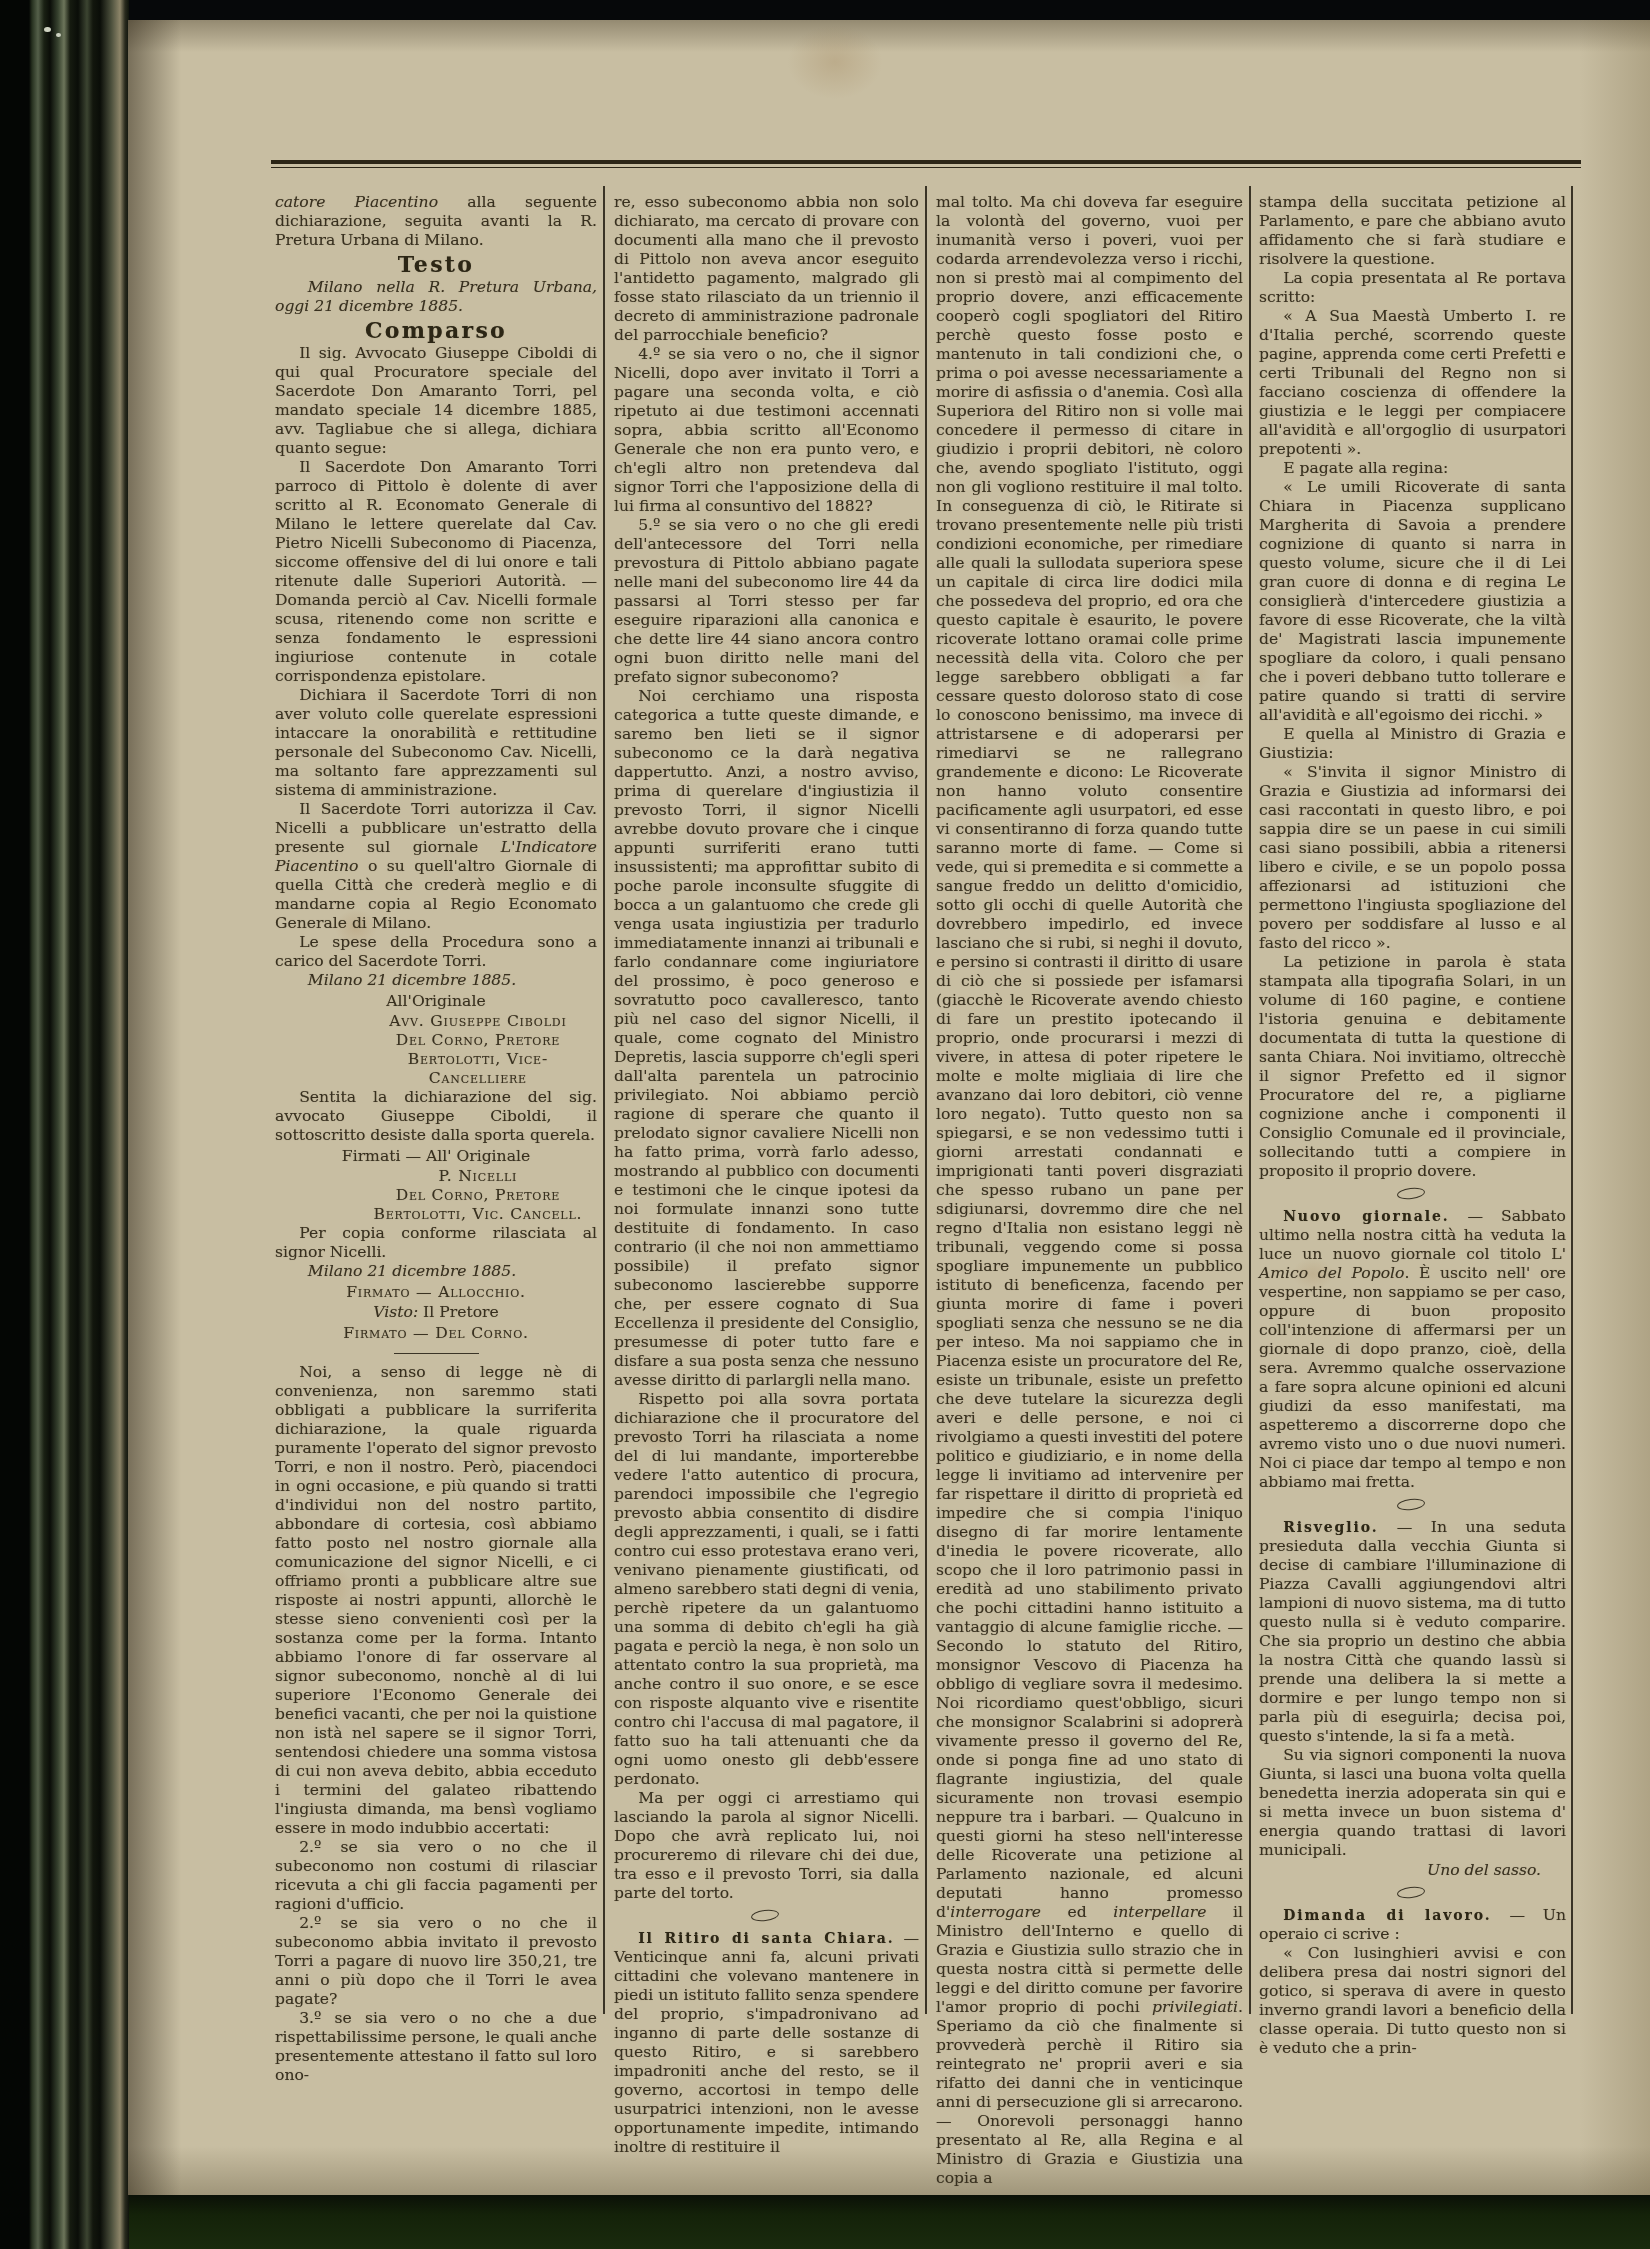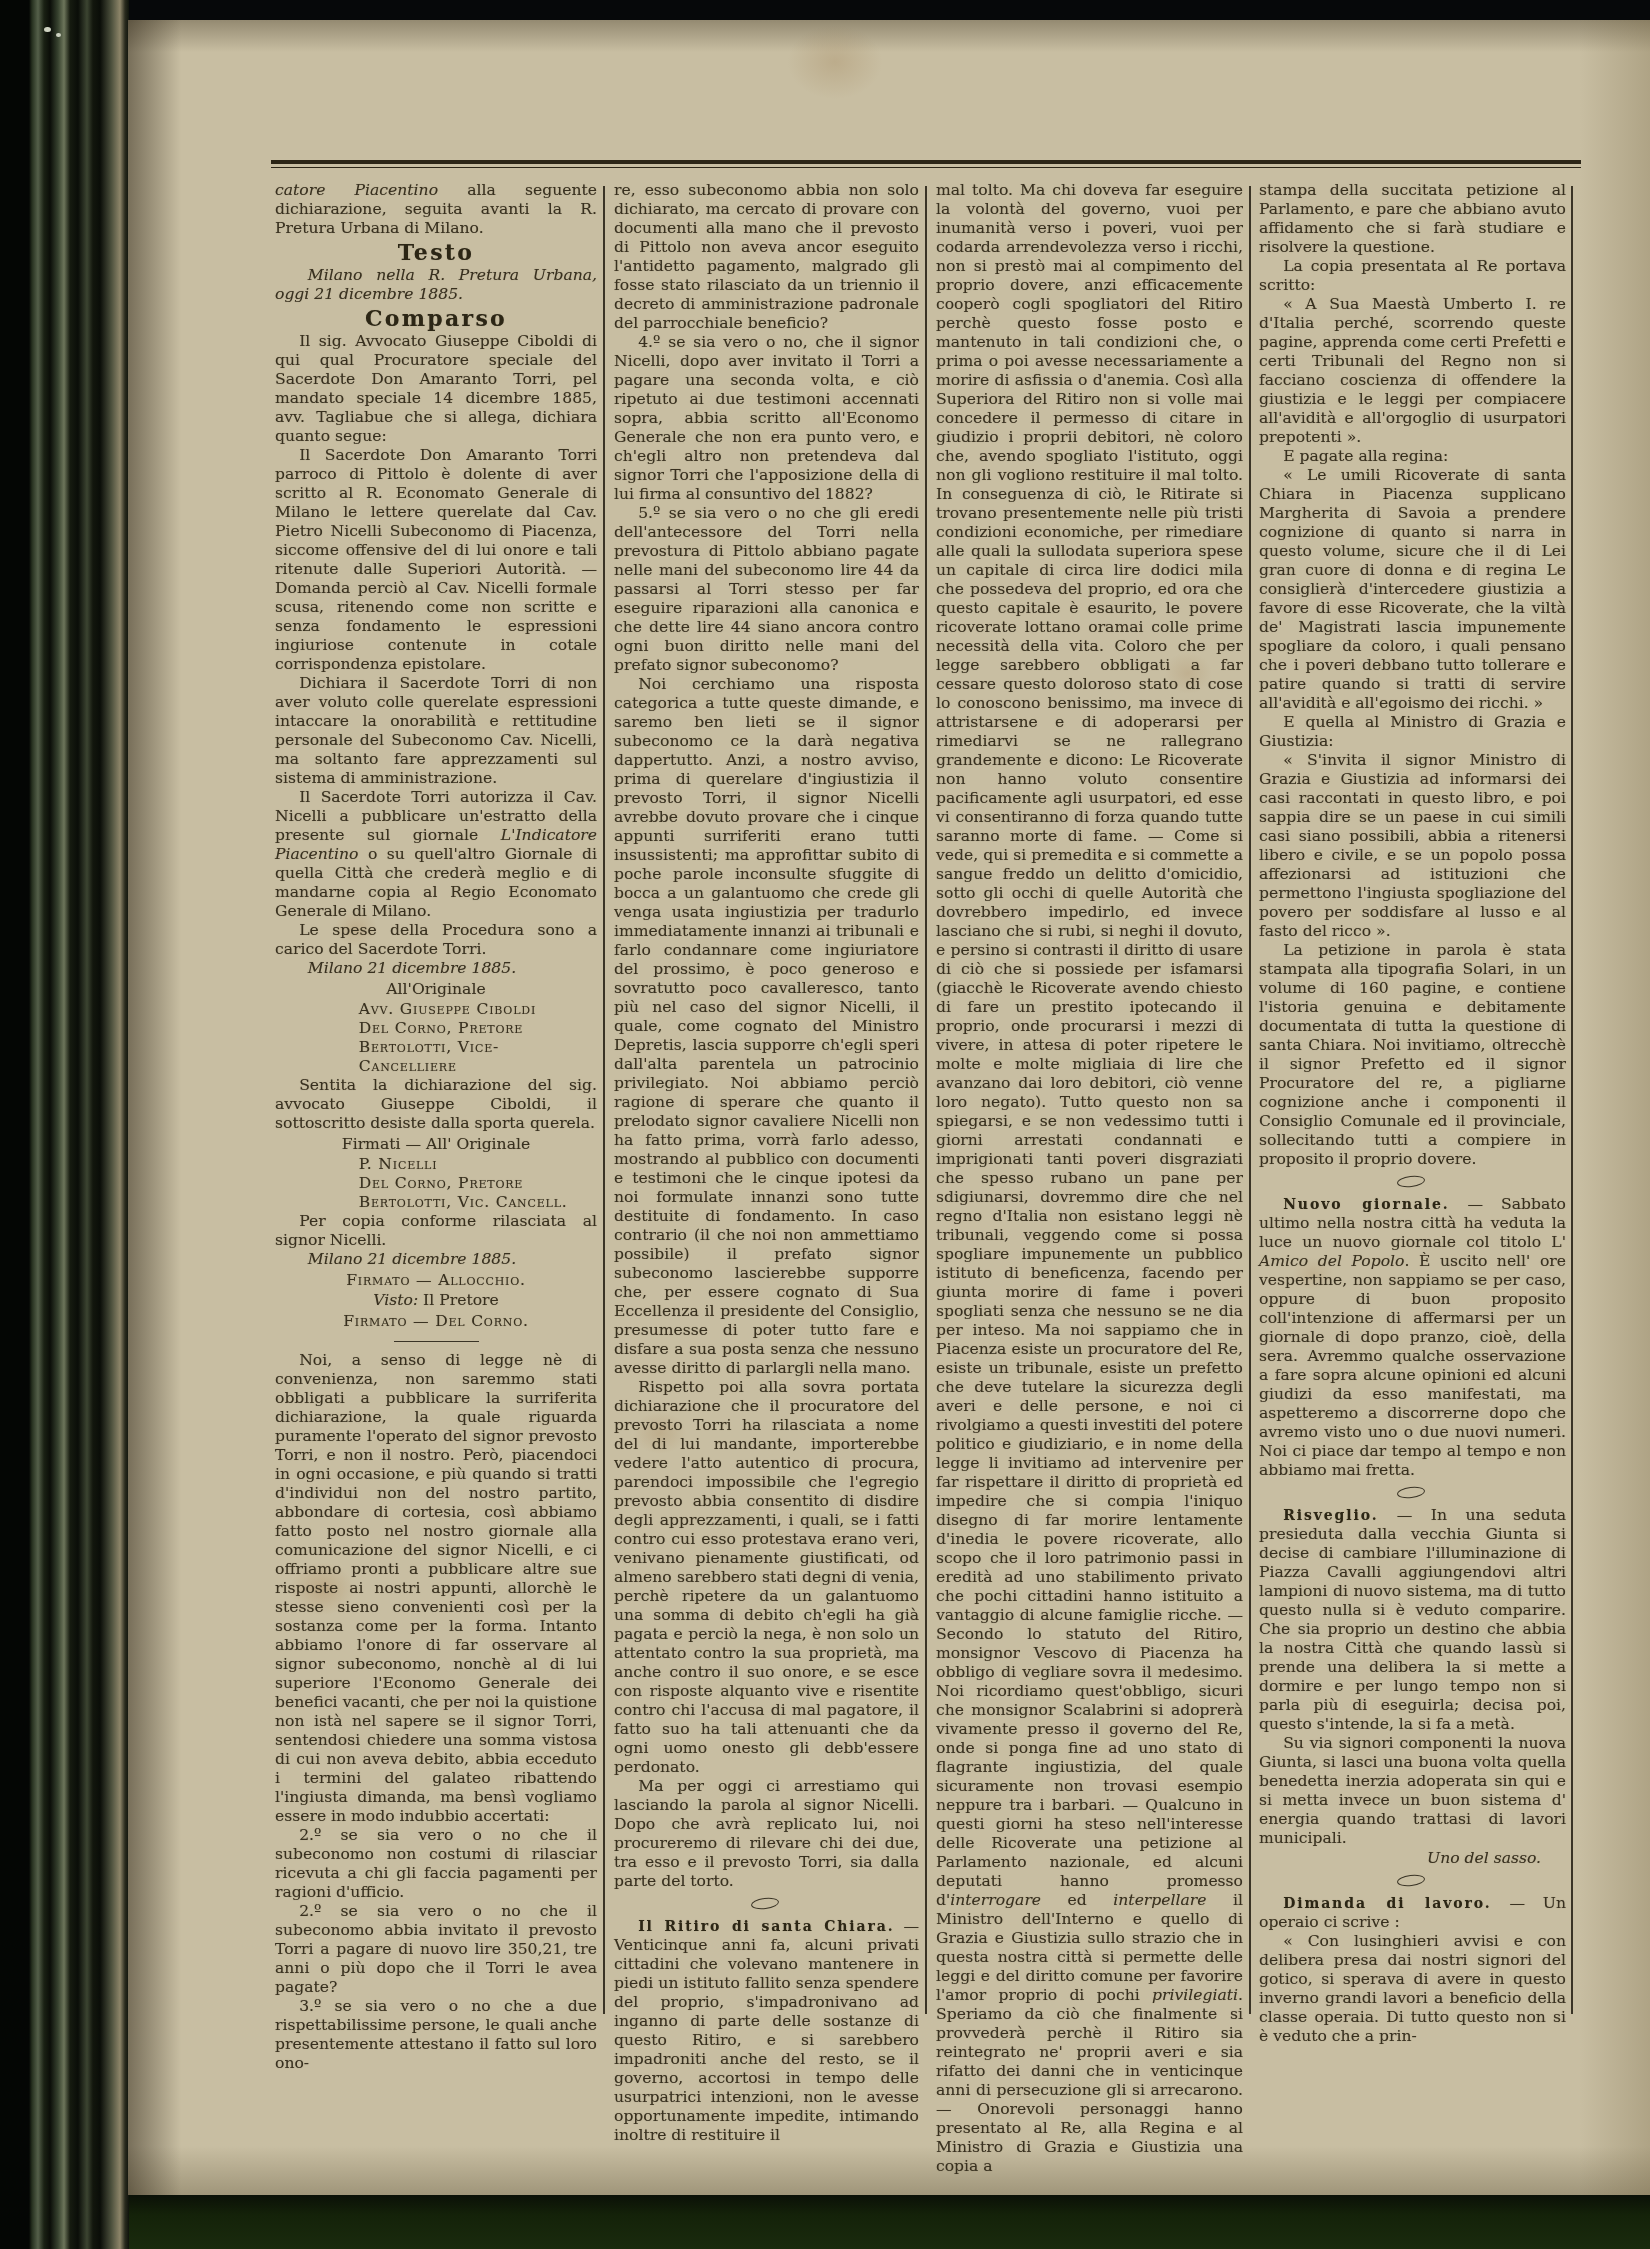--- a/index.html
+++ b/index.html
@@ -39,41 +39,41 @@
   }
   
   .toprule{
     position:absolute;left:143px;top:140px;width:1310px;height:9px;
     background:linear-gradient(180deg,#2c2617 0,#2c2617 3.8px,rgba(0,0,0,0) 3.8px,rgba(0,0,0,0) 6.8px,#2c2617 6.8px,#2c2617 8.4px,rgba(0,0,0,0) 8.4px);
   }
   .vsep{position:absolute;top:166px;width:1.5px;height:1828px;background:#3a3426;}
   .vsep.s1{left:475px;} .vsep.s2{left:797px;} .vsep.s3{left:1121px;} .vsep.s4{left:1443px;}
 
   .col{
-    position:absolute;top:161px;text-align:justify;
+    position:absolute;top:173px;text-align:justify;
     font-size:15.6px;line-height:19px;color:#38301f;
     text-shadow:0 0 0.8px rgba(56,48,31,.35);
   }
   .col.c1{left:147px;width:322px;}
   .col.c2{left:486px;width:305px;}
   .col.c3{left:808px;width:307px;}
   .col.c4{left:1131px;width:307px;}
 
   .para{margin:0;text-indent:1.55em;}
   .para.cont{text-indent:0;}
   .it{font-style:italic;}
   .h-sec{
     text-align:center;font-weight:bold;font-size:22px;letter-spacing:2.3px;
     margin:5.3px 0 3.8px;color:#2c2615;text-indent:0;
   }
   .art-head{font-weight:bold;font-size:14px;letter-spacing:1.9px;color:#2c2615;}
   .dateline{margin:0;font-style:italic;text-indent:2.1em;}
   .center-line{margin:1.5px 0;text-align:center;text-indent:0;}
   .center-line.sc{font-variant:small-caps;letter-spacing:0.8px;}
-  .sig{margin:0 0 0 26%;font-variant:small-caps;letter-spacing:0.8px;text-align:left;text-indent:0;}
+  .sig{margin:0 0 0 26%;font-variant:small-caps;letter-spacing:0.8px;text-align:center;text-indent:0;}
   .short-rule{width:85px;height:0;border-top:1.5px solid #3a3426;margin:10.6px auto 9px;}
   .orn{margin:6.8px auto 5.3px;width:32px;height:13.7px;text-indent:0;}
   .orn .ellipse{display:block;width:26px;height:9px;border:1.9px solid #3a3426;border-radius:50%;transform:rotate(-7deg);}
   .signoff{margin:1.5px 0;text-align:right;font-style:italic;padding-right:1.6em;text-indent:0;}
 </style>
 </head>
 <body>
 
 <div class="spine"></div>
 <div class="speck" style="left:44px;top:27px;width:6.8px;height:5.3px;"></div>

